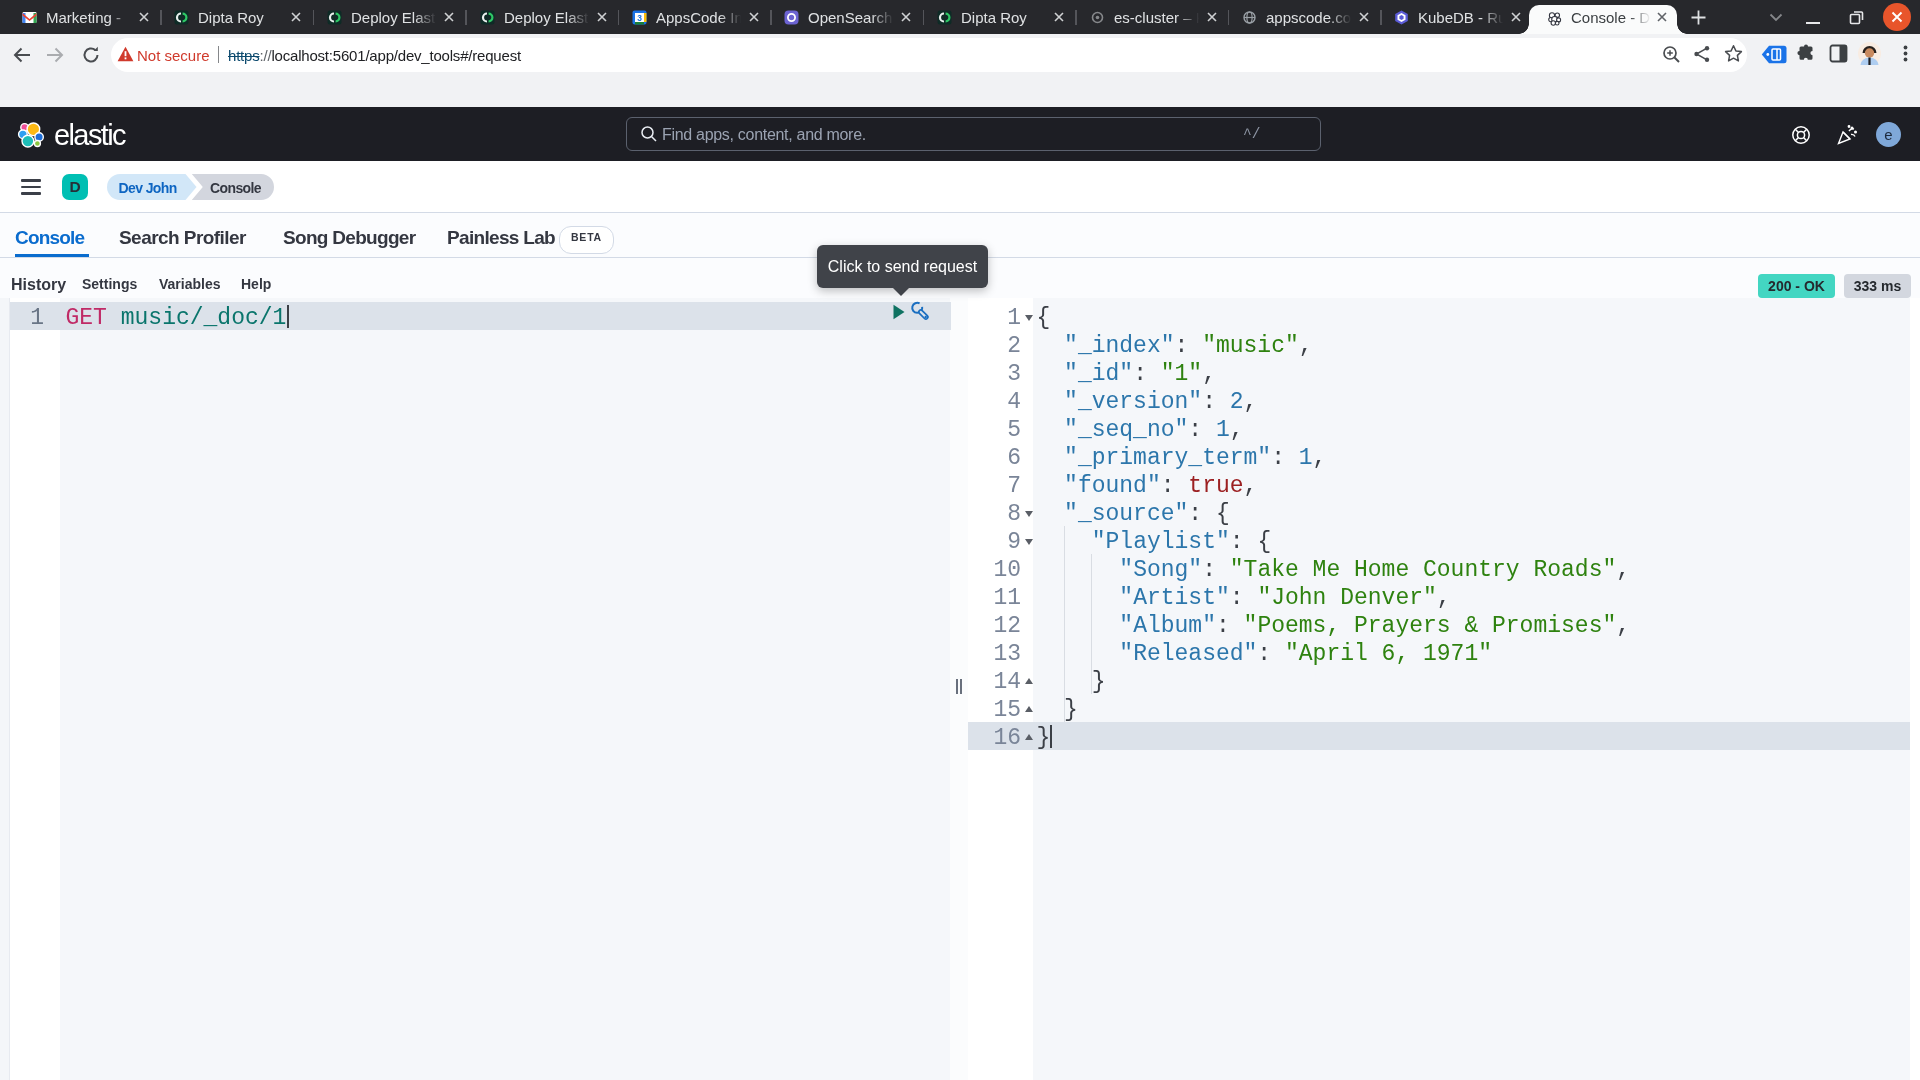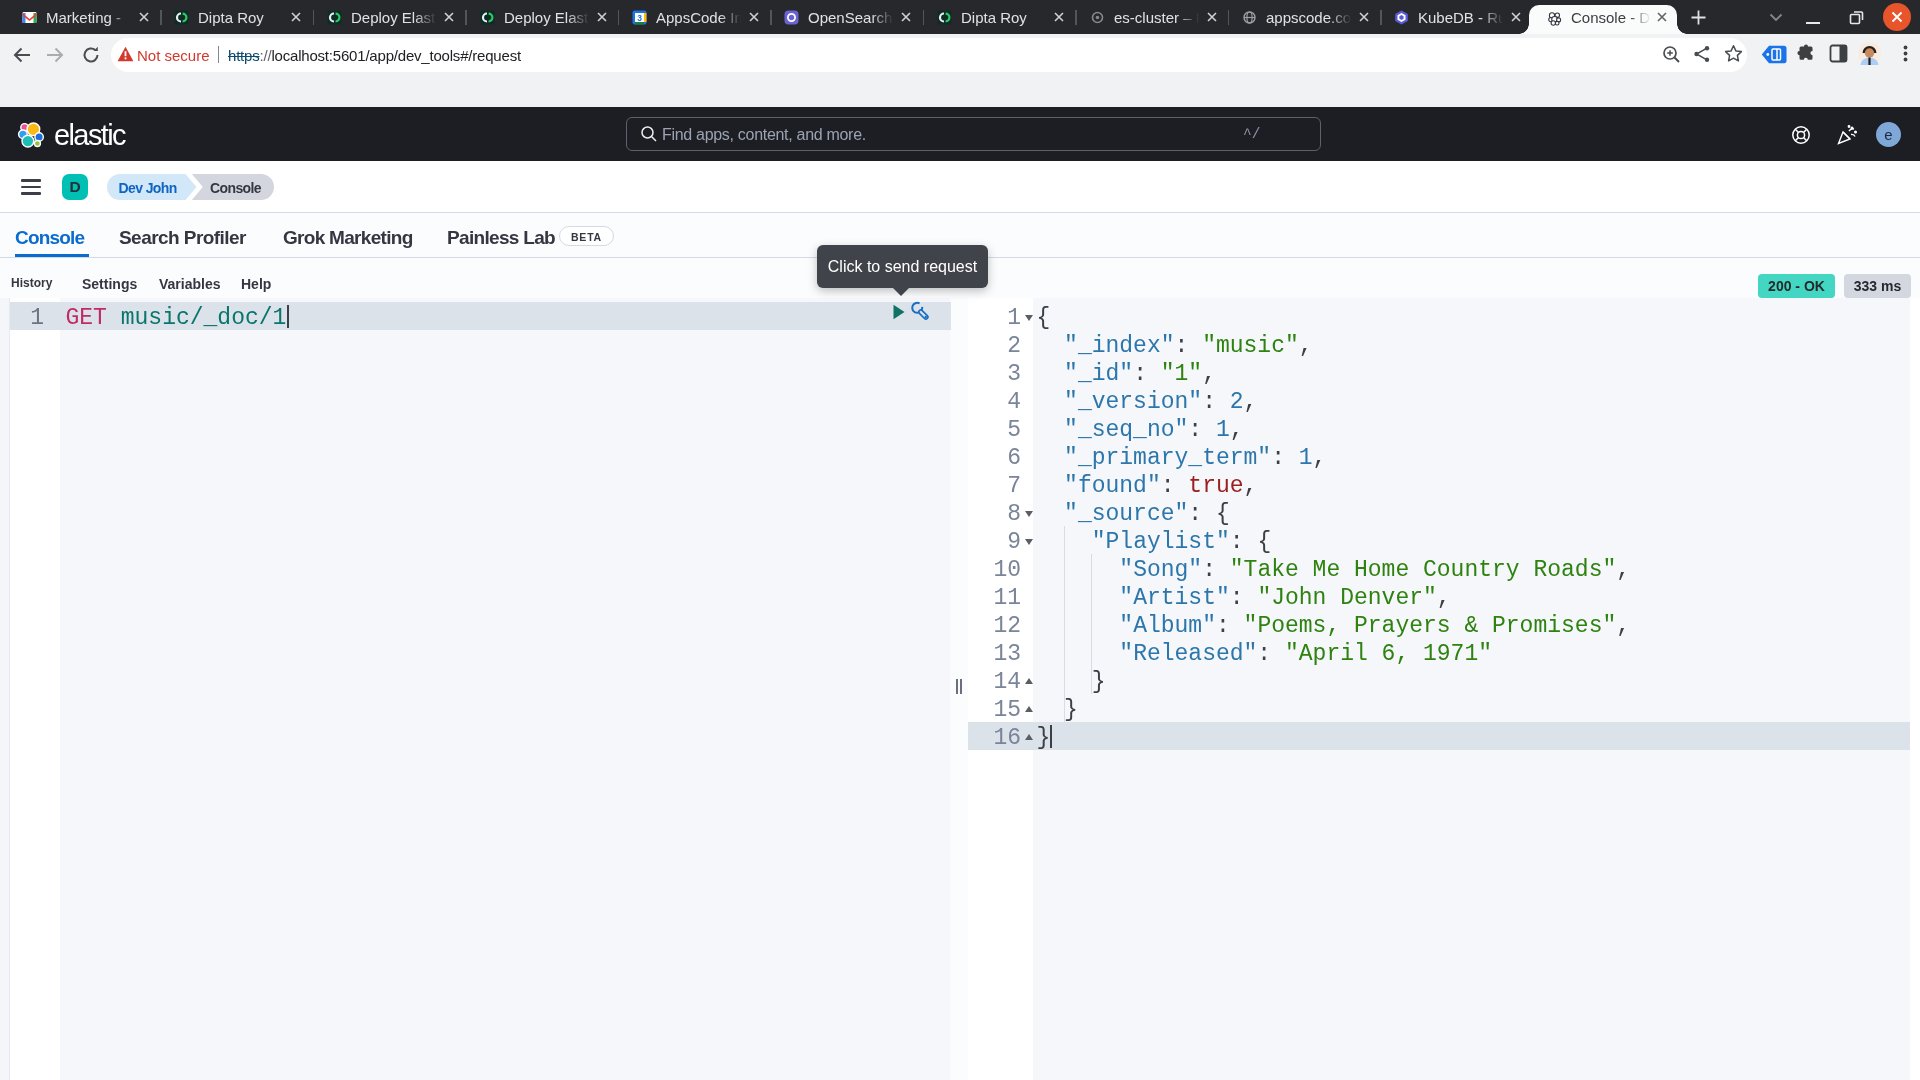--- a/index.html
+++ b/index.html
@@ -248,25 +248,25 @@
 <svg class="a" style="left:100px;top:174px" width="190" height="26" viewBox="0 0 190 26">
 <path d="M20 0 L85.5 0 L96.5 13 L85.5 26 L20 26 A13 13 0 0 1 7 13 A13 13 0 0 1 20 0 Z" fill="#d2e7f8"></path>
 <path d="M91.8 0 L161 0 A13 13 0 0 1 174 13 A13 13 0 0 1 161 26 L91.8 26 L102.8 13 Z" fill="#d3d6de"></path>
 </svg>
 <div class="a" style="left:118.5px;top:180px;font-size:14px;font-weight:600;letter-spacing:-0.6px;color:#0e65c2">Dev John</div>
 <div class="a" style="left:210px;top:180px;font-size:14px;font-weight:600;letter-spacing:-0.6px;color:#343741">Console</div>
 <div class="a" style="left:0;top:213px;width:1920px;height:45px;background:#fbfcfe;border-bottom:1px solid #d3dae6"></div>
 <div class="a" style="left:15px;top:227px;font-size:19px;font-weight:bold;letter-spacing:-0.8px;color:#0a6cce">Console</div>
 <div class="a" style="left:15px;top:254px;width:74px;height:3px;background:#0a6cce"></div>
 <div class="a" style="left:119px;top:227px;font-size:19px;font-weight:bold;letter-spacing:-0.55px;color:#343741">Search Profiler</div>
-<div class="a" style="left:283px;top:227px;font-size:19px;font-weight:bold;letter-spacing:-0.7px;color:#343741">Grok Marketing</div>
+<div class="a" style="left:283px;top:227px;font-size:19px;font-weight:bold;letter-spacing:-0.7px;color:#343741">Song Debugger</div>
 <div class="a" style="left:447px;top:227px;font-size:19px;font-weight:bold;letter-spacing:-0.68px;color:#343741">Painless Lab</div>
-<div class="a" style="left:559px;top:226px;width:55px;height:20px;border:1px solid #d3dae6;border-radius:12px;background:#fff;font-size:10.5px;font-weight:bold;letter-spacing:0.8px;color:#343741;text-align:center;line-height:21px">BETA</div>
+<div class="a" style="left:559px;top:226px;width:55px;height:28px;border:1px solid #d3dae6;border-radius:12px;background:#fff;font-size:10.5px;font-weight:bold;letter-spacing:0.8px;color:#343741;text-align:center;line-height:21px">BETA</div>
 <div class="a" style="left:0;top:258px;width:1920px;height:40px;background:#fbfcfe"></div>
-<div class="a" style="left:11px;top:276px;font-size:12px;font-weight:bold;color:#343741">History</div>
+<div class="a" style="left:11px;top:276px;font-size:16px;font-weight:bold;color:#343741">History</div>
 <div class="a" style="left:82px;top:276px;font-size:14px;font-weight:bold;color:#343741">Settings</div>
 <div class="a" style="left:159px;top:276px;font-size:14px;font-weight:bold;color:#343741">Variables</div>
 <div class="a" style="left:241px;top:276px;font-size:14px;font-weight:bold;color:#343741">Help</div>
 <div class="a" style="left:1758px;top:274px;width:77px;height:24px;border-radius:4px;background:#43d6c2;font-size:14px;font-weight:600;color:#25292e;text-align:center;line-height:24px">200 - OK</div>
 <div class="a" style="left:1844px;top:274px;width:67px;height:24px;border-radius:4px;background:#d3d7df;font-size:14px;font-weight:600;color:#25292e;text-align:center;line-height:24px">333 ms</div>
 <div class="a" style="left:0;top:298px;width:9px;height:782px;background:#f4f6f9"></div>
 <div class="a" style="left:9px;top:298px;width:1px;height:782px;background:#e7eaf0"></div>
 <div class="a" style="left:10px;top:298px;width:50px;height:782px;background:#fff"></div>
 <div class="a" style="left:60px;top:298px;width:890px;height:782px;background:#f5f7fa"></div>
 <div class="a" style="left:950px;top:298px;width:18px;height:782px;background:#fbfcfd"></div>

